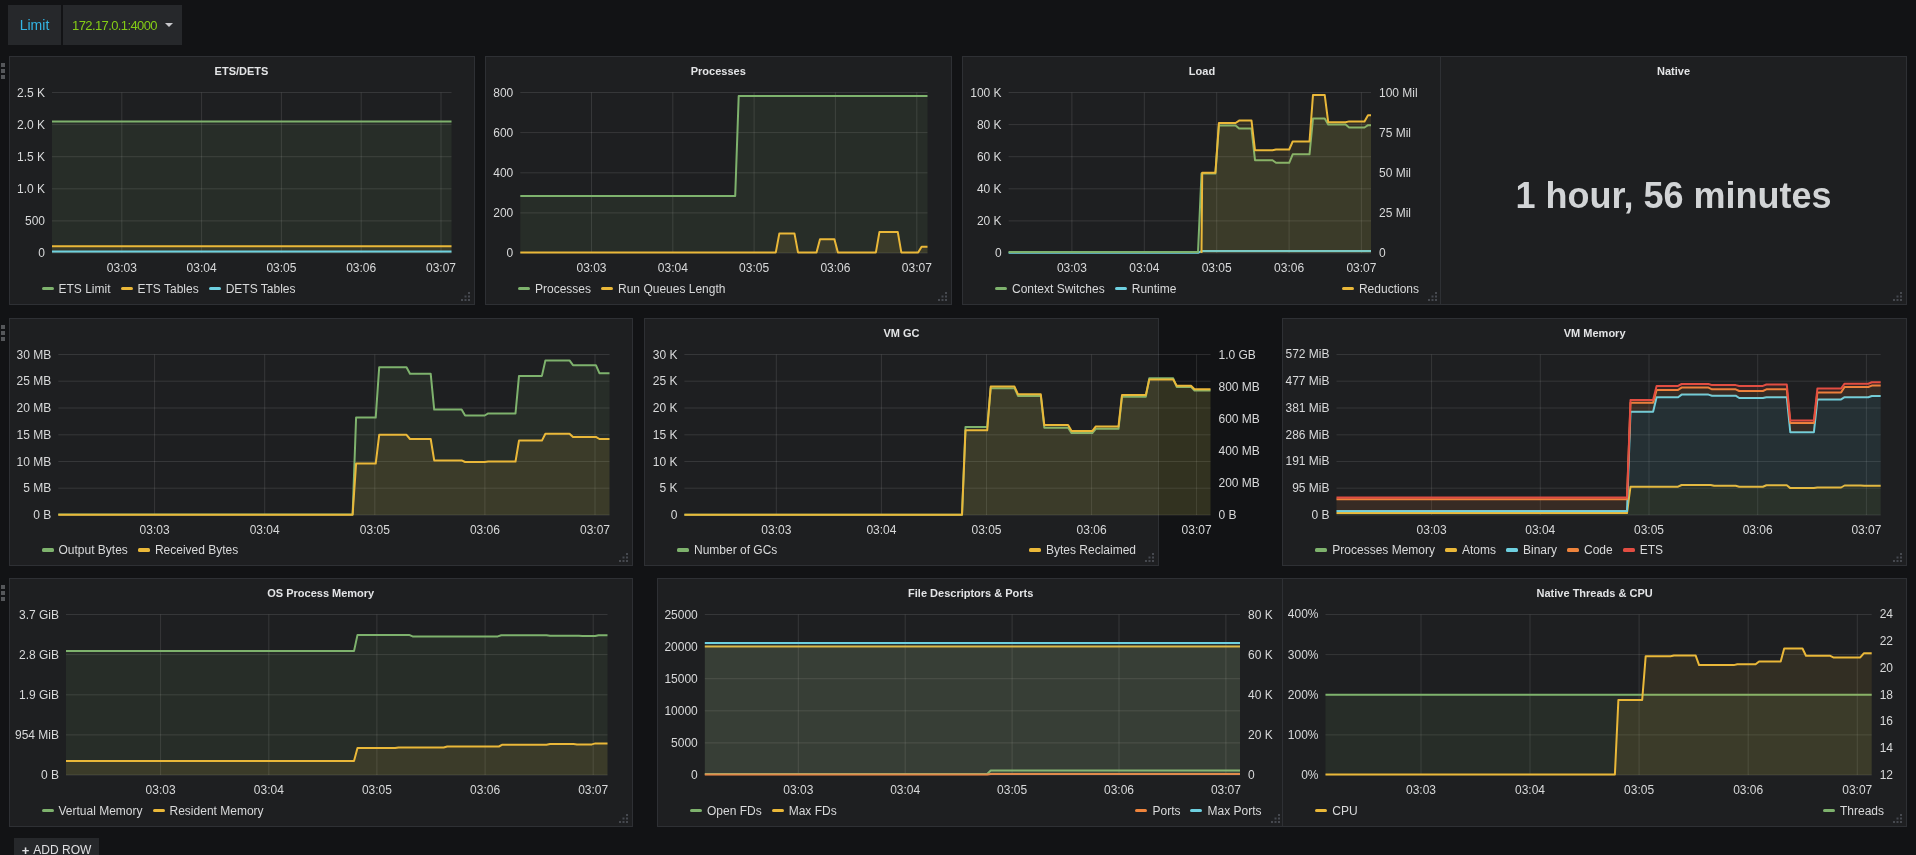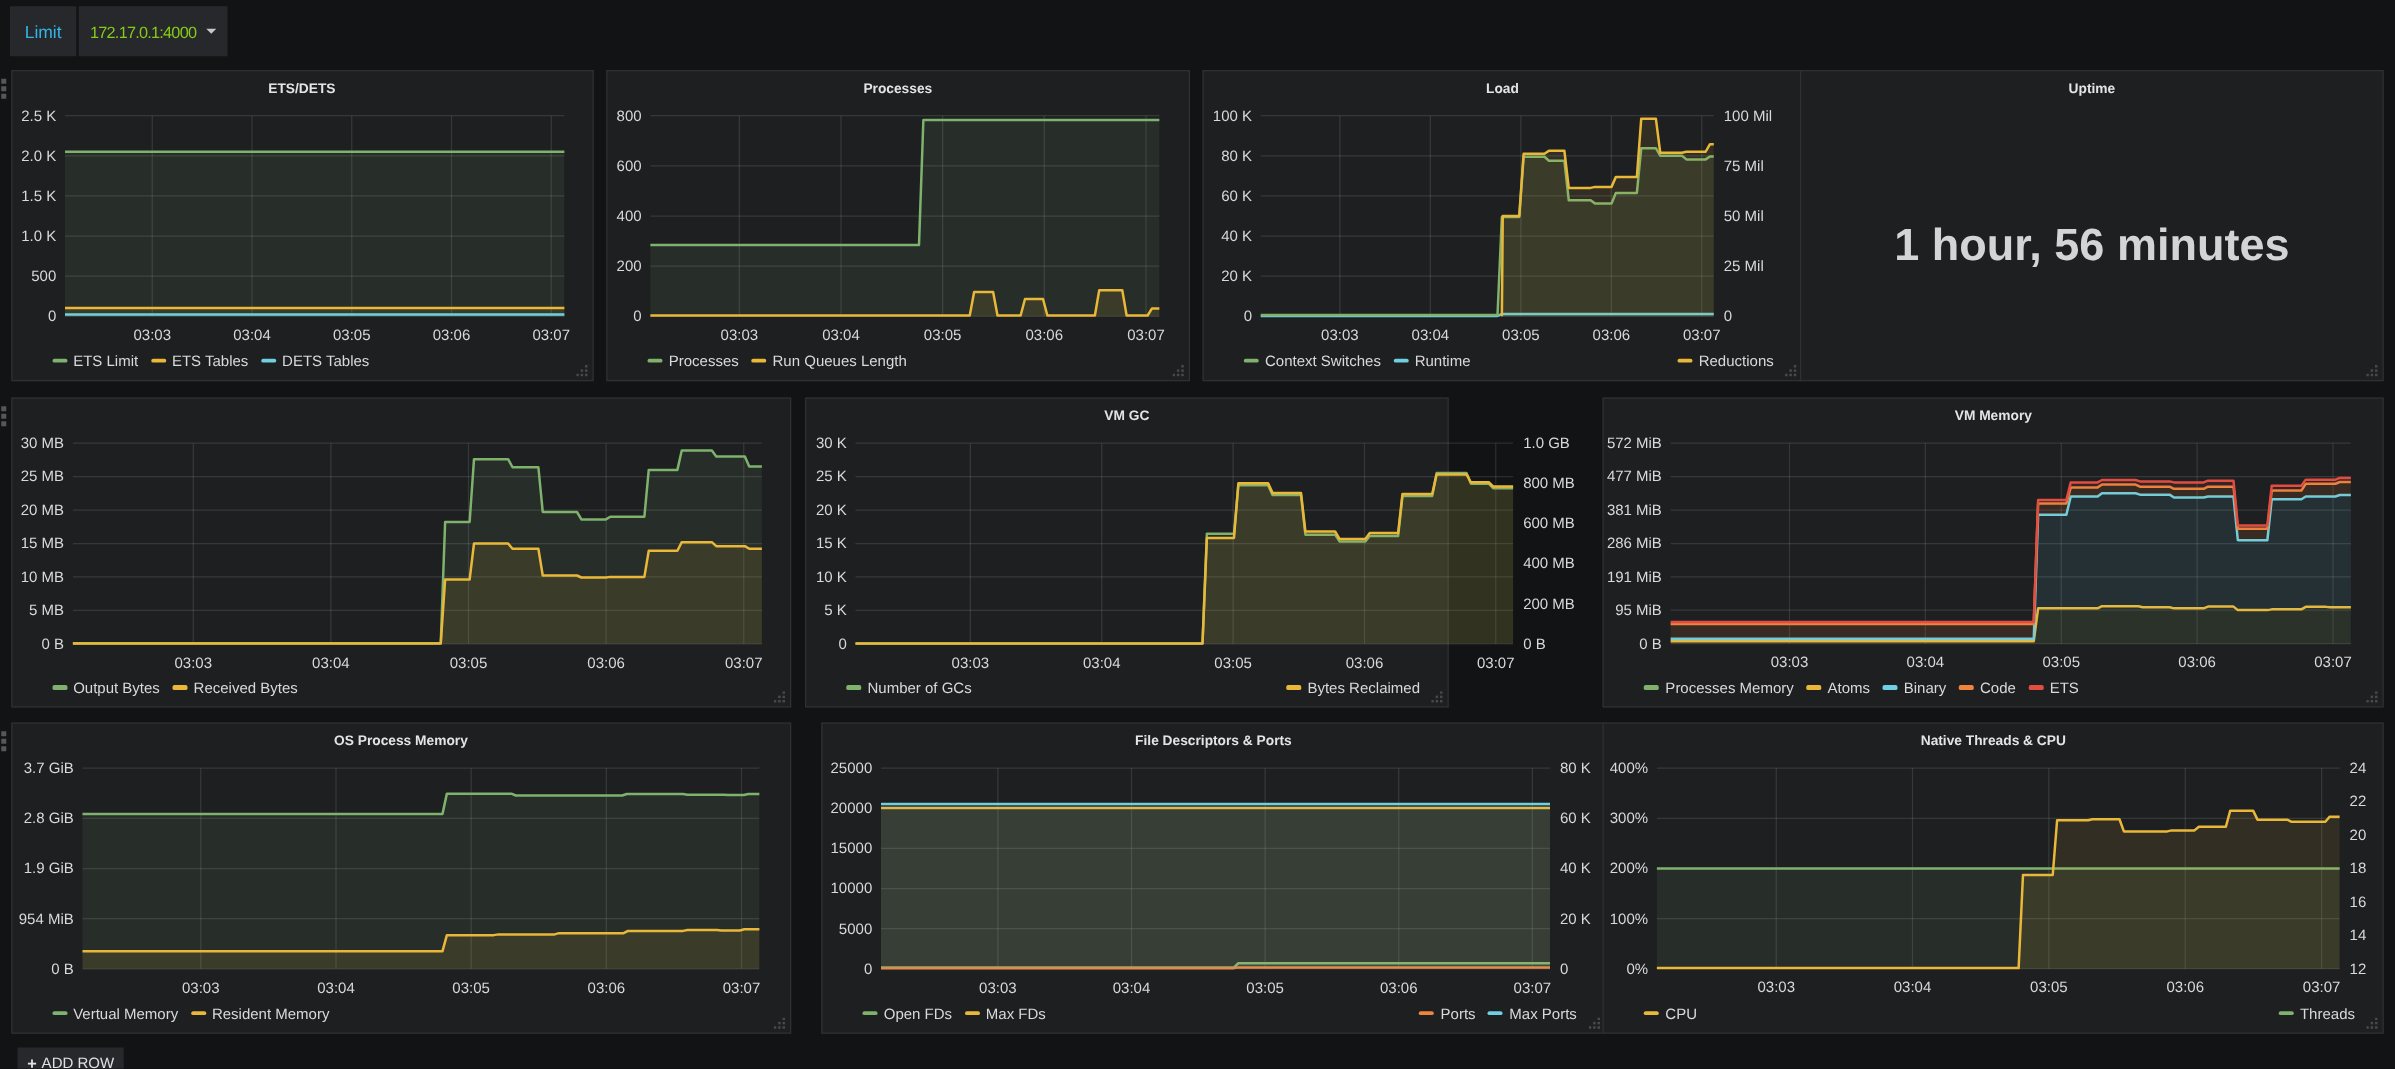--- a/index.html
+++ b/index.html
@@ -228,21 +228,21 @@
           <rect x="7" y="0" width="2" height="2"></rect>
           <rect x="3.5" y="3.5" width="2" height="2"></rect>
           <rect x="7" y="3.5" width="2" height="2"></rect>
           <rect x="0" y="7" width="2" height="2"></rect>
           <rect x="3.5" y="7" width="2" height="2"></rect>
           <rect x="7" y="7" width="2" height="2"></rect>
         </g>
       </svg>
     </div>
     <div class="panel" style="left:1440px;top:56px;width:467px;height:249px;">
-      <div class="ptitle">Uptime</div>
+      <div class="ptitle">Native</div>
       <div class="bigstat">1 hour, 56 minutes</div>
       <svg class="rsz" width="10" height="10">
         <g fill="#4d5158">
           <rect x="7" y="0" width="2" height="2"></rect>
           <rect x="3.5" y="3.5" width="2" height="2"></rect>
           <rect x="7" y="3.5" width="2" height="2"></rect>
           <rect x="0" y="7" width="2" height="2"></rect>
           <rect x="3.5" y="7" width="2" height="2"></rect>
           <rect x="7" y="7" width="2" height="2"></rect>
         </g>

